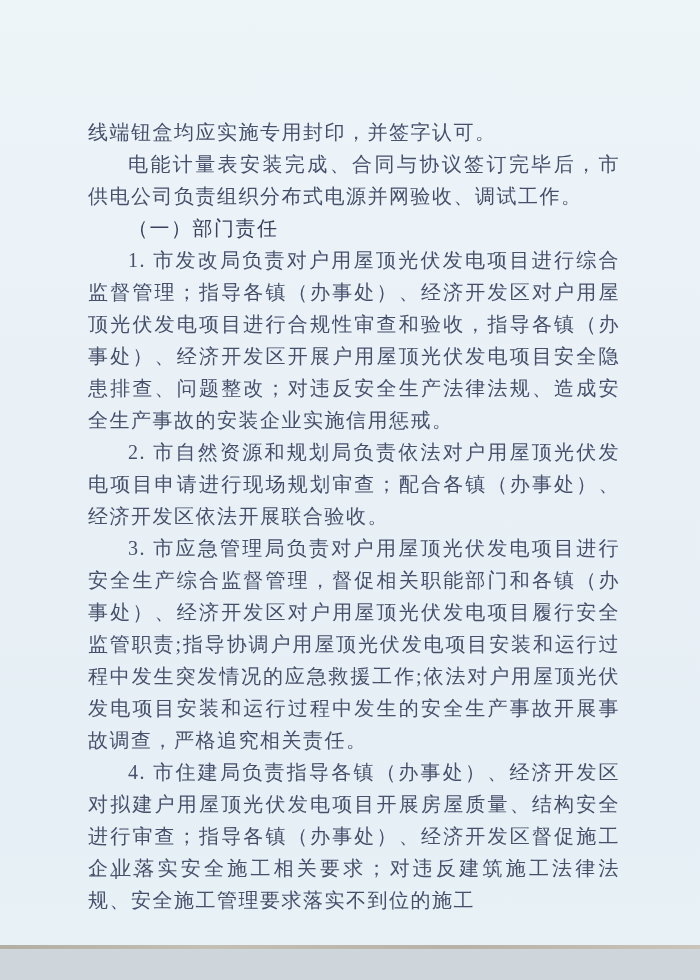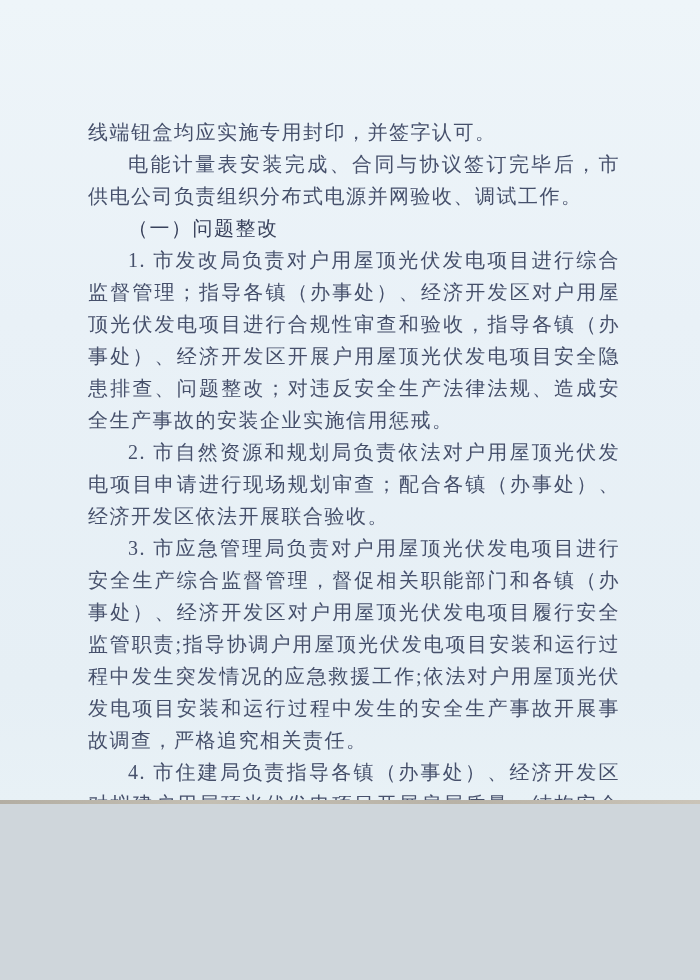--- a/index.html
+++ b/index.html
@@ -3,21 +3,21 @@
 <meta charset="utf-8">
 <style>
   html, body {
     margin: 0;
     padding: 0;
     background: #cfd6db;
   }
   .page {
     position: relative;
     width: 700px;
-    height: 804px;
+    height: 949px;
     overflow: hidden;
     background: linear-gradient(180deg, #eef5f9 0%, #e9f1f7 40%, #e6eff5 85%, #e8f1f6 100%);
     font-family: "Liberation Serif", serif;
   }
   .text-block {
     position: absolute;
     left: 88px;
     right: 80px;
     top: 116px;
     color: #46506b;
@@ -60,21 +60,21 @@
     background: linear-gradient(90deg, #b3aea3 0%, #c4bfb3 30%, #b8b2a6 65%, #cac4b8 100%);
   }
 </style>
 </head>
 <body>
 
 <div class="page">
   <div class="text-block">
       <p class="para body">线端钮盒均应实施专用封印，并签字认可。</p>
       <p class="para body indent">电能计量表安装完成、合同与协议签订完毕后，市供电公司负责组织分布式电源并网验收、调试工作。</p>
-      <p class="para subheading indent">（一）问题整改</p>
+      <p class="para subheading indent">（一）部门责任</p>
       <p class="para body indent">1. 市发改局负责对户用屋顶光伏发电项目进行综合监督管理；指导各镇（办事处）、经济开发区对户用屋顶光伏发电项目进行合规性审查和验收，指导各镇（办事处）、经济开发区开展户用屋顶光伏发电项目安全隐患排查、问题整改；对违反安全生产法律法规、造成安全生产事故的安装企业实施信用惩戒。</p>
       <p class="para body indent">2. 市自然资源和规划局负责依法对户用屋顶光伏发电项目申请进行现场规划审查；配合各镇（办事处）、经济开发区依法开展联合验收。</p>
       <p class="para body indent">3. 市应急管理局负责对户用屋顶光伏发电项目进行安全生产综合监督管理，督促相关职能部门和各镇（办事处）、经济开发区对户用屋顶光伏发电项目履行安全监管职责;指导协调户用屋顶光伏发电项目安装和运行过程中发生突发情况的应急救援工作;依法对户用屋顶光伏发电项目安装和运行过程中发生的安全生产事故开展事故调查，严格追究相关责任。</p>
       <p class="para body indent">4. 市住建局负责指导各镇（办事处）、经济开发区对拟建户用屋顶光伏发电项目开展房屋质量、结构安全进行审查；指导各镇（办事处）、经济开发区督促施工企业落实安全施工相关要求；对违反建筑施工法律法规、安全施工管理要求落实不到位的施工</p>
     </div>
   <div class="footer">- 4 -</div>
   <div class="page-bottom-edge"></div>
 </div>
 
 </body></html>

